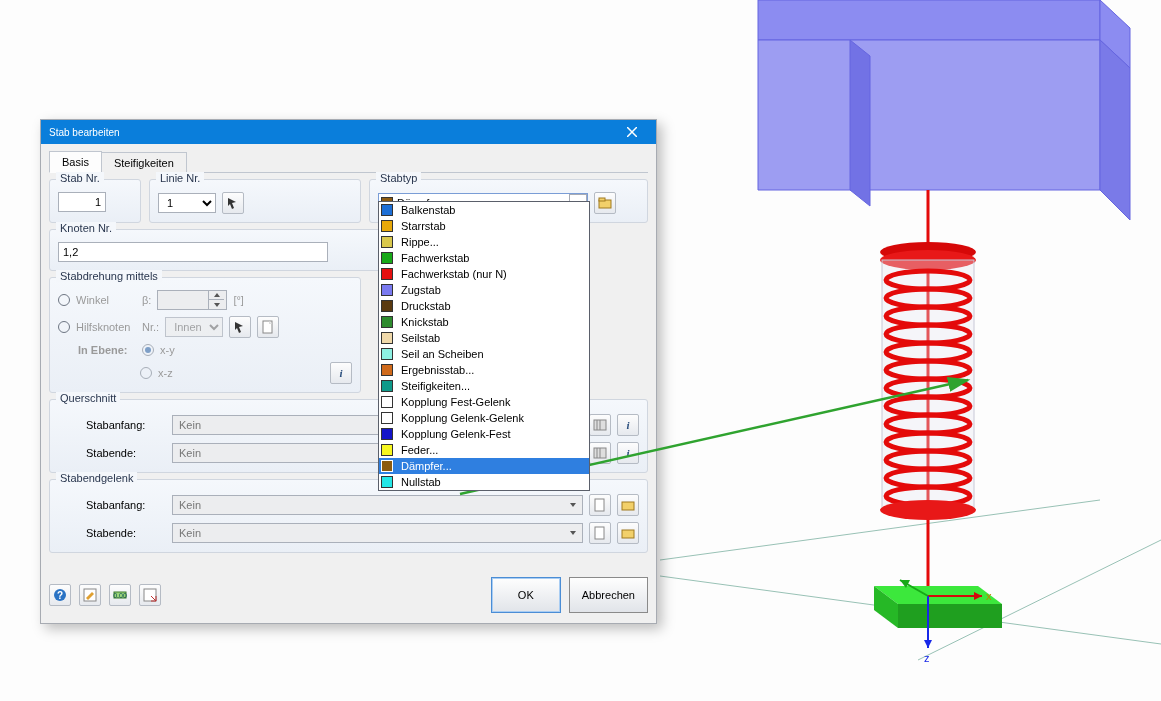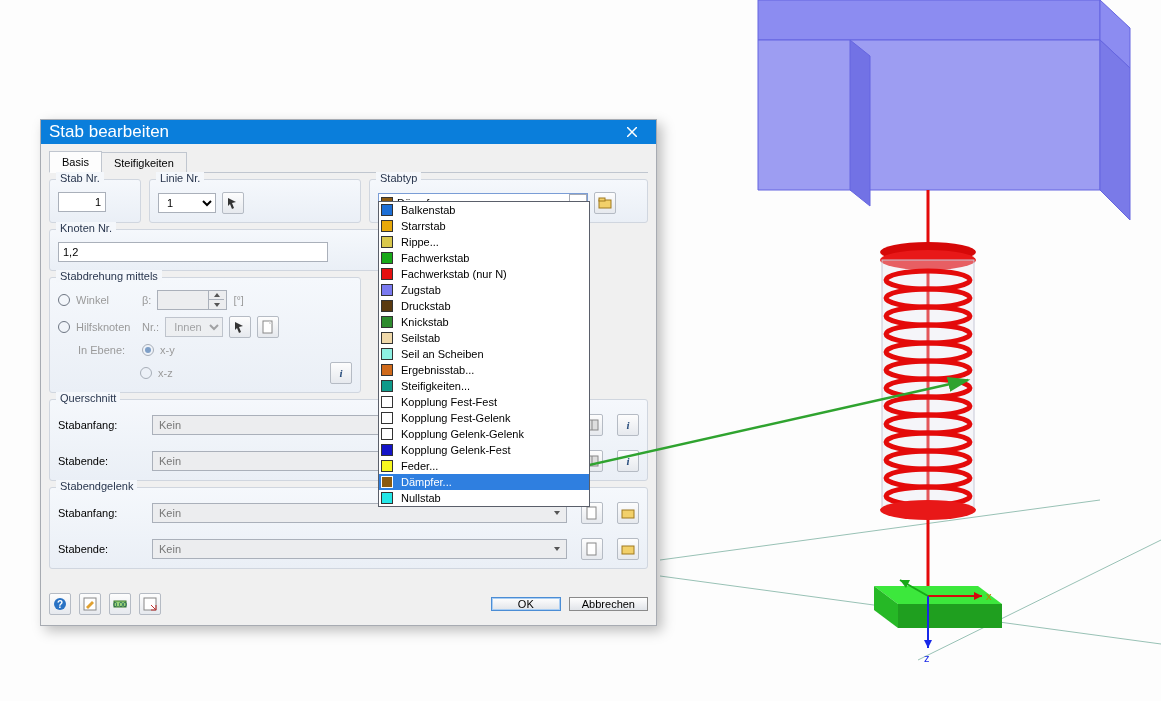--- a/index.html
+++ b/index.html
@@ -31,21 +31,21 @@
     border: 1px solid #a7abb2;
     box-shadow: 5px 5px 12px rgba(0,0,0,0.25);
   }
   .titlebar {
     height: 24px;
     background: #0a7edb;
     color: #fff;
     display: flex;
     align-items: center;
     padding: 0 6px 0 8px;
-    font-size: 17px;
+    font-size: 10px;
   }
   .titlebar .title-text { flex: 1; }
   .titlebar .close {
     width: 36px; height: 20px;
     display: flex; align-items:center; justify-content:center;
     color: #fff;
   }
 
   .dialog-body {
     padding: 6px 8px 10px 8px;
@@ -163,27 +163,27 @@
   .dropdown .opt .swatch { width:12px;height:12px;border:1px solid #333; flex:0 0 auto; }
   .dropdown .opt.selected { background:#2f7fe0; color:#fff; }
   .dropdown .opt.selected .swatch{ border-color:#fff;}
 
   
   .btnbar {
     display:flex; align-items:center; gap:8px;
     padding: 8px 8px 10px 8px;
   }
   .pushbtn {
-    height:14px; min-width:70px; padding:0 12px;
+    height:36px; min-width:70px; padding:0 12px;
     border:1px solid #8a8a8a; background:linear-gradient(#fefefe,#e1e4e9);
     font-size:11px;
   }
   .pushbtn.default { border:1px solid #4b8dd5; box-shadow:0 0 0 1px #a9cdf3 inset; }
 
-  .grid2 { display:grid; grid-template-columns: 80px 1fr auto auto; gap:14px; align-items:center; }
+  .grid2 { display:grid; grid-template-columns: 80px 1fr auto auto; gap:6px; align-items:center;margin-left:28px; }
 
   .info-btn {
     width:22px;height:22px;border:1px solid #b5bbc4;background:linear-gradient(#fdfdfd,#e6e9ee);
     display:inline-flex;align-items:center;justify-content:center;border-radius:2px;
     font-weight:bold; font-style:italic; font-family:Georgia,serif;color:#2a4e7d;
   }
 
   
   .arrow-svg {
     position:absolute; left:0; top:0; width:1161px; height:701px; pointer-events:none;
@@ -338,24 +338,20 @@
                   <span class="swatch" style="background: rgb(141, 240, 226);"></span>
                   <span>Seil an Scheiben</span>
                 </div>
                 <div class="opt">
                   <span class="swatch" style="background: rgb(208, 106, 26);"></span>
                   <span>Ergebnisstab...</span>
                 </div>
                 <div class="opt">
                   <span class="swatch" style="background: rgb(15, 154, 138);"></span>
                   <span>Steifigkeiten...</span>
-                </div>
-                <div class="opt">
-                  <span class="swatch" style="background: rgb(255, 255, 255);"></span>
-                  <span>Kopplung Fest-Fest</span>
                 </div>
                 <div class="opt">
                   <span class="swatch" style="background: rgb(255, 255, 255);"></span>
                   <span>Kopplung Fest-Gelenk</span>
                 </div>
                 <div class="opt">
                   <span class="swatch" style="background: rgb(255, 255, 255);"></span>
                   <span>Kopplung Gelenk-Gelenk</span>
                 </div>
                 <div class="opt">
@@ -426,21 +422,21 @@
         </div>
         <div class="iconbtn">
           <svg width="14" height="14">
               <rect x="2" y="1" width="9" height="12" fill="#fff" stroke="#888"></rect>
               <path d="M8 1 L11 4 L8 4 Z" fill="#ddd"></path>
             </svg>
         </div>
       </div>
       <div class="row">
         <span style="width:14px;"></span>
-        <label class="disabled" style="width:58px;">In Ebene:</label>
+        <label class="disabled" style="width:58px;font-weight:bold;">In Ebene:</label>
         <span class="radio checked" style="opacity:.55"></span>
         <label class="disabled">x-y</label>
       </div>
       <div class="row">
         <span style="width:76px;"></span>
         <span class="radio" style="opacity:.55"></span>
         <label class="disabled">x-z</label>
         <span style="flex:1"></span>
         <div class="info-btn">i</div>
       </div>

